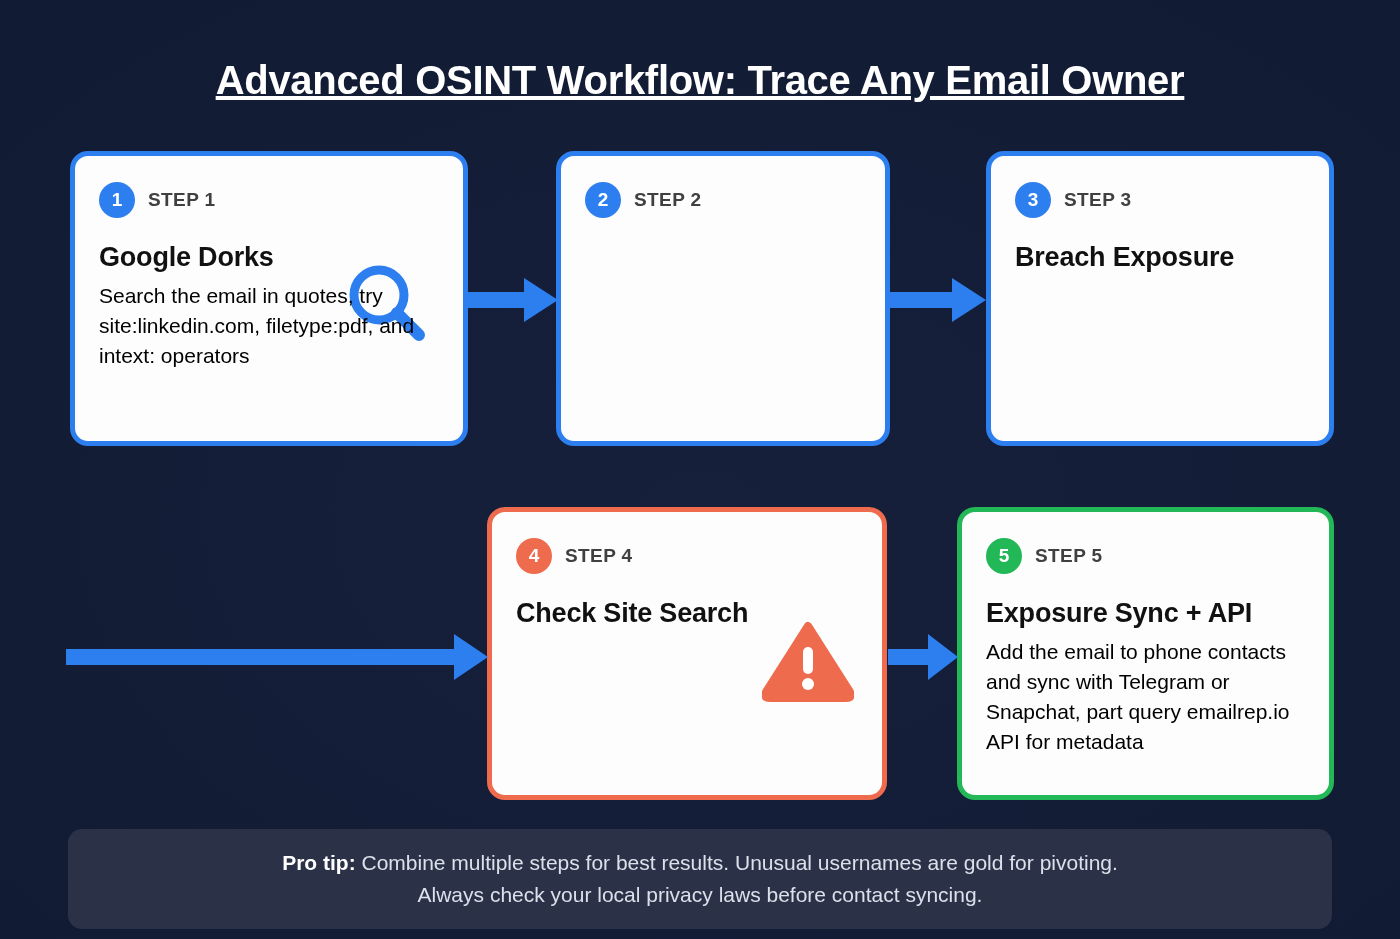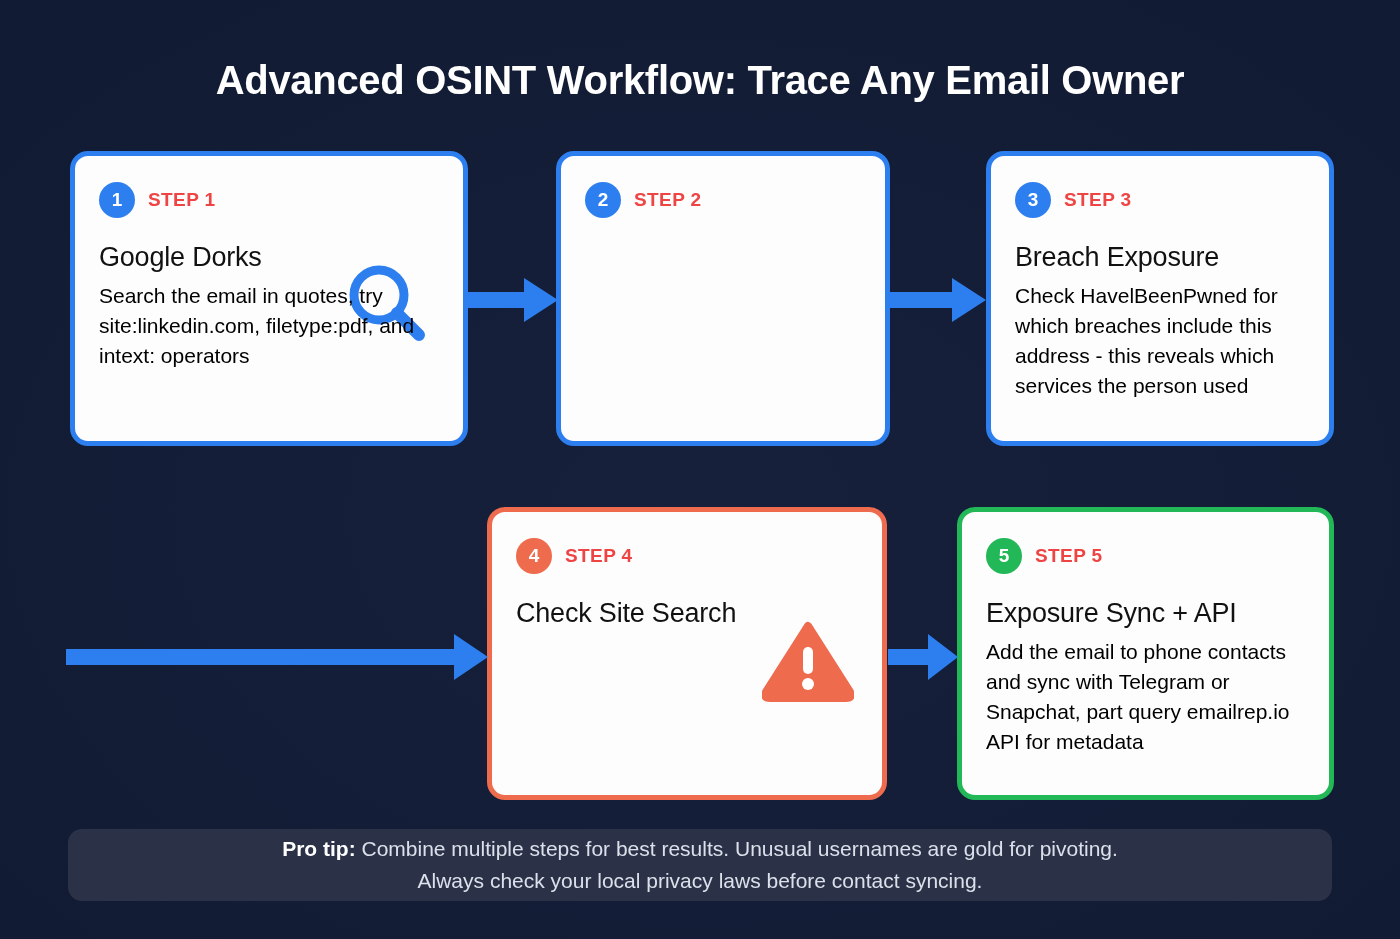--- a/index.html
+++ b/index.html
@@ -21,20 +21,21 @@
 
   
   .title {
     position:absolute;
     top:58px; left:0; width:1400px;
     text-align:center;
     font-size:40px;
     font-weight:bold;
     color:#ffffff;
     letter-spacing:-0.3px;
+    text-decoration:underline;
   }
 
   
   .card {
     position:absolute;
     background:#fdfdfd;
     border-radius:18px;
     border:5px solid #2d7ff0;
     padding:26px 24px 18px 24px;
     overflow:hidden;
@@ -59,27 +60,27 @@
     align-items:center;
     justify-content:center;
     flex:0 0 auto;
   }
   .badge.orange { background:#ef6b4e; }
   .badge.green  { background:#22b757; }
 
   .step-label {
     font-size:19px;
     font-weight:bold;
-    color:#ef4444;
+    color:#404040;
     letter-spacing:0.4px;
   }
 
   .card-title {
     font-size:27px;
-    font-weight:normal;
+    font-weight:bold;
     color:#111111;
     margin-bottom:8px;
     letter-spacing:-0.2px;
     margin-top:24px;
   }
 
   .card-body {
     font-size:21px;
     line-height:30px;
     color:#000000;
@@ -103,21 +104,21 @@
   #magnifier-icon { right:32px; top:105px; }
   #warning-icon   { right:28px; top:108px; }
 
   
   .arrow { position:absolute; }
 
   
   .footer {
     position:absolute;
     left:68px; top:829px;
-    width:1264px; height:72px;
+    width:1264px; height:100px;
     background:#2b3248;
     border-radius:14px;
     display:flex;
     flex-direction:column;
     align-items:center;
     justify-content:center;
     gap:4px;
   }
   .footer-line {
     font-size:21px;
@@ -155,21 +156,20 @@
       <div class="step-label">STEP 2</div>
     </div>
   </div>
 
   <div class="card" id="card3">
     <div class="card-head">
       <div class="badge">3</div>
       <div class="step-label">STEP 3</div>
     </div>
     <div class="card-title">Breach Exposure</div>
-    <div class="card-body">Check HavelBeenPwned for which breaches include this address - this reveals which services the person used</div>
   </div>
 
   <div class="card accent-orange" id="card4">
     <div class="card-head">
       <div class="badge orange">4</div>
       <div class="step-label">STEP 4</div>
     </div>
     <div class="card-title">Check Site Search</div>
     <div class="card-icon" id="warning-icon">
       <svg width="92" height="82" viewBox="0 0 92 82">

